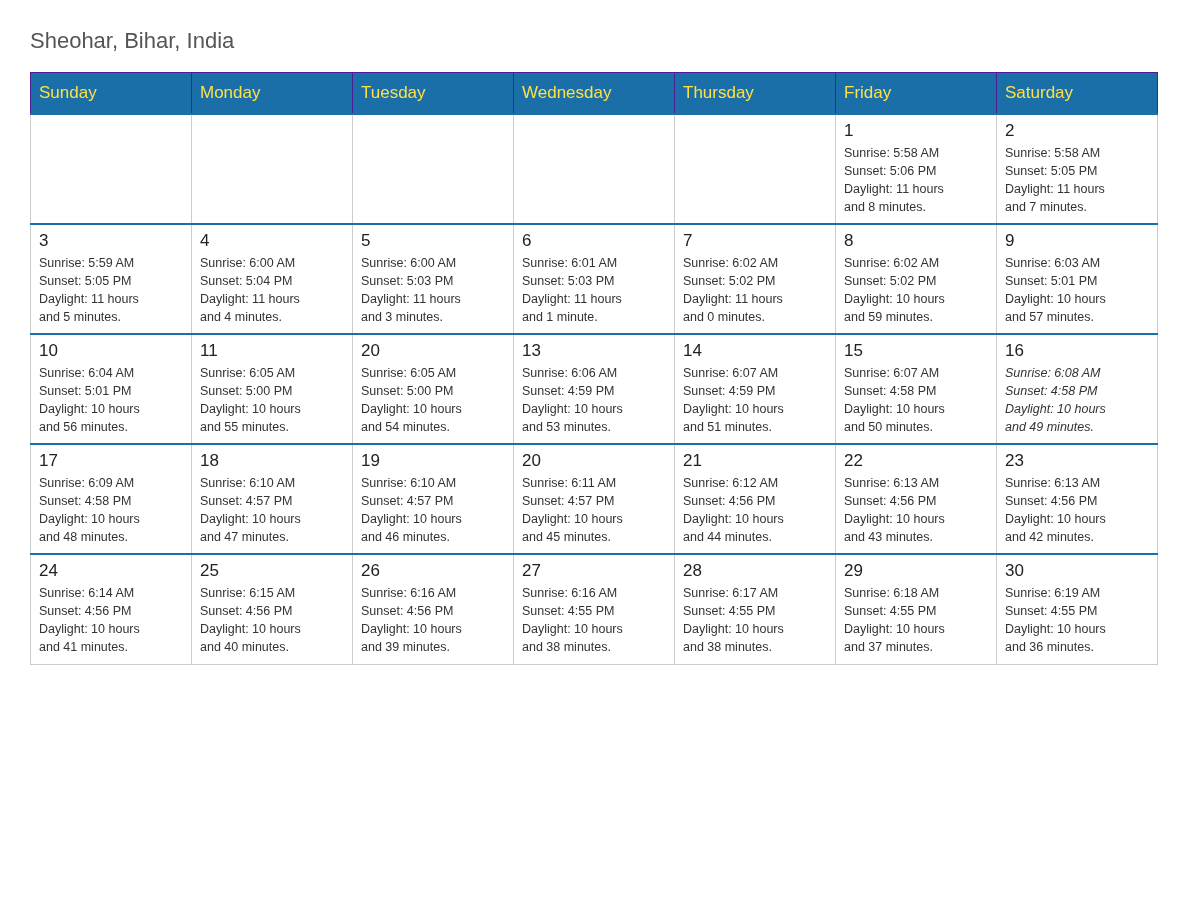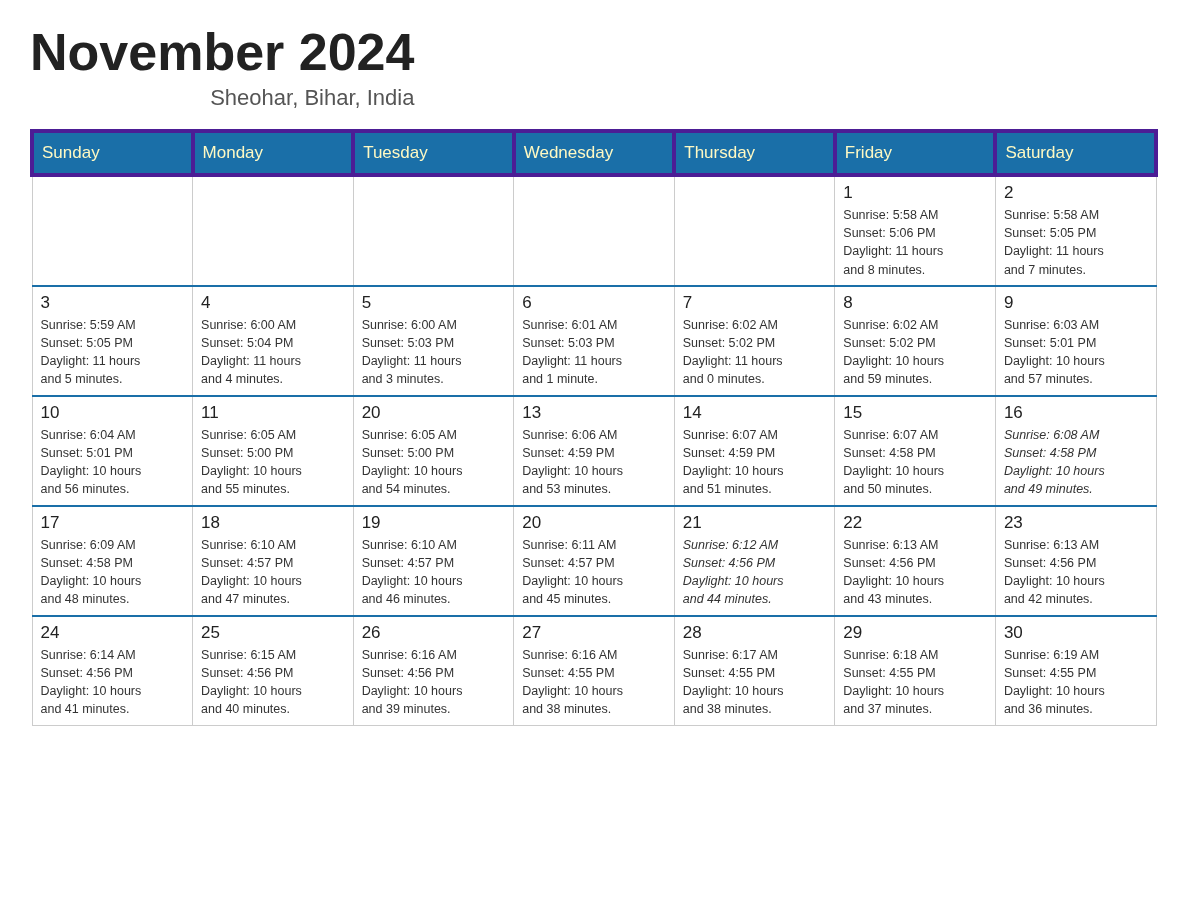--- a/index.html
+++ b/index.html
@@ -60,26 +60,26 @@
       color: #555;
       margin-top: 4px;
     }
     .calendar {
       width: 100%;
       border-collapse: collapse;
       border: 1px solid #aaa;
     }
     .calendar th {
       background: #1a6fa8;
-      color: #fef9c3;
+      color: #fde047;
       font-size: 17px;
       font-weight: normal;
       padding: 10px 8px;
       text-align: left;
-      border: 4px solid #4c1d95;
+      border: 1px solid #4c1d95;
     }
     .calendar td {
       vertical-align: top;
       border: 1px solid #ccc;
       padding: 6px 8px;
       width: 14.28%;
       min-height: 110px;
       height: 110px;
       background: #fff;
     }
@@ -99,21 +99,20 @@
     }
     .empty-cell {
       background: #f9f9f9;
     }
   </style>
 </head>
 <body>
 
 <div class="header">
   <div class="title-area">
-    <div class="month-title">November 2024</div>
     <div class="location">Sheohar, Bihar, India</div>
   </div>
 </div>
 
 <table class="calendar">
   <thead>
     <tr>
     <th>Sunday</th>
         <th>Monday</th>
         <th>Tuesday</th>
@@ -271,21 +270,21 @@
         </td>
         <td>
           <div class="day-number">20</div>
           <div class="day-info" style="white-space: pre-line;">Sunrise: 6:11 AM
 Sunset: 4:57 PM
 Daylight: 10 hours
 and 45 minutes.</div>
         </td>
         <td>
           <div class="day-number">21</div>
-          <div class="day-info" style="white-space: pre-line; font-style: italic;">Sunrise: 6:12 AM
+          <div class="day-info" style="white-space: pre-line;">Sunrise: 6:12 AM
 Sunset: 4:56 PM
 Daylight: 10 hours
 and 44 minutes.</div>
         </td>
         <td>
           <div class="day-number">22</div>
           <div class="day-info" style="white-space: pre-line;">Sunrise: 6:13 AM
 Sunset: 4:56 PM
 Daylight: 10 hours
 and 43 minutes.</div>

